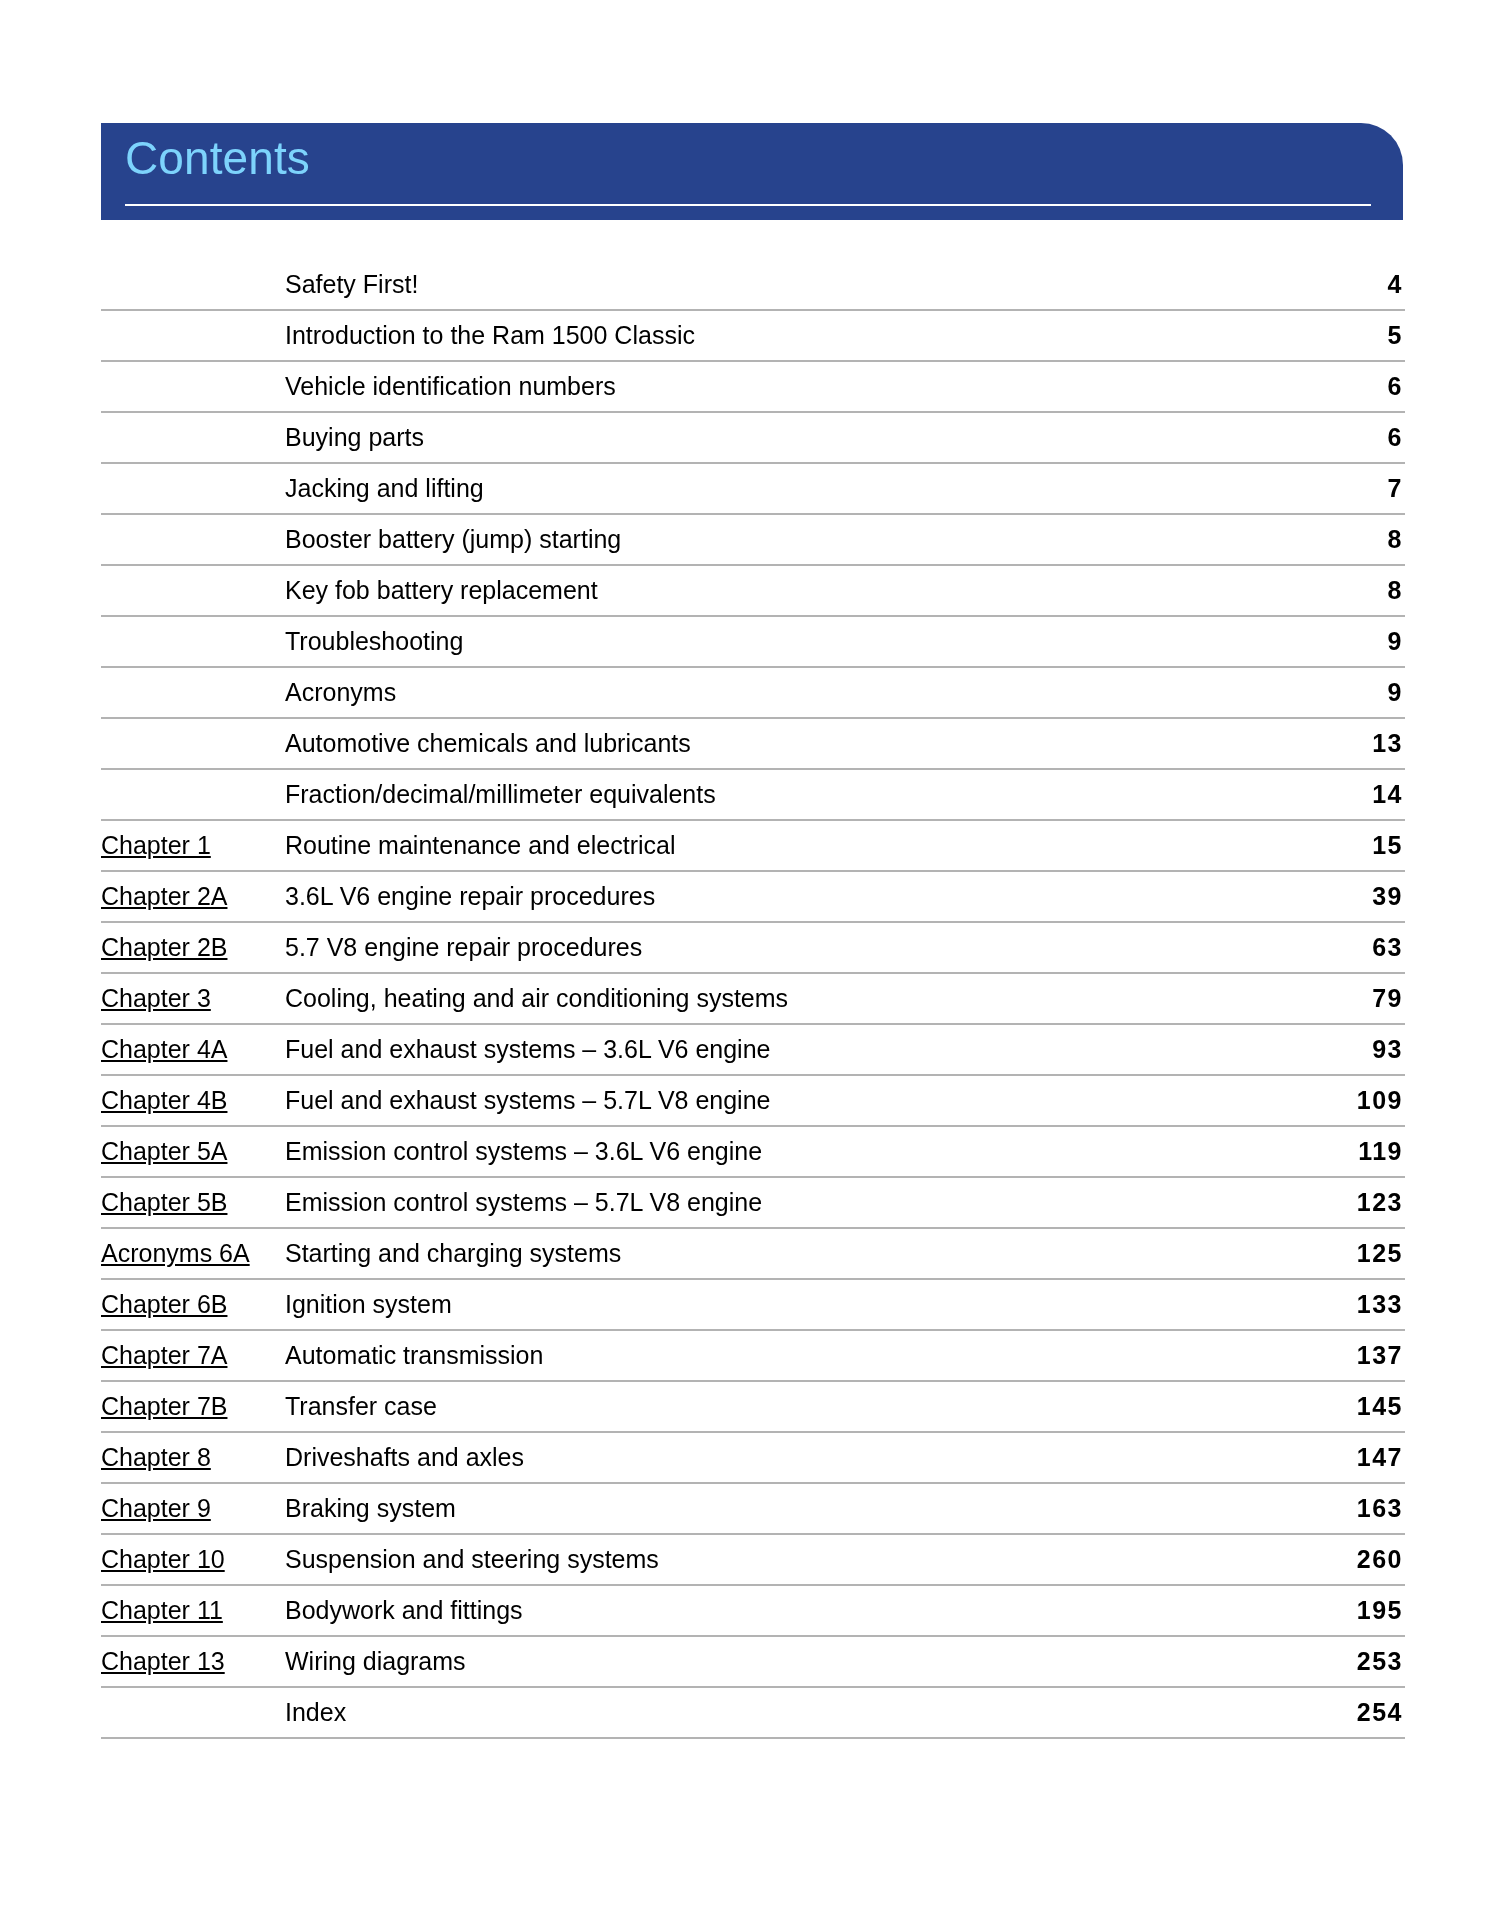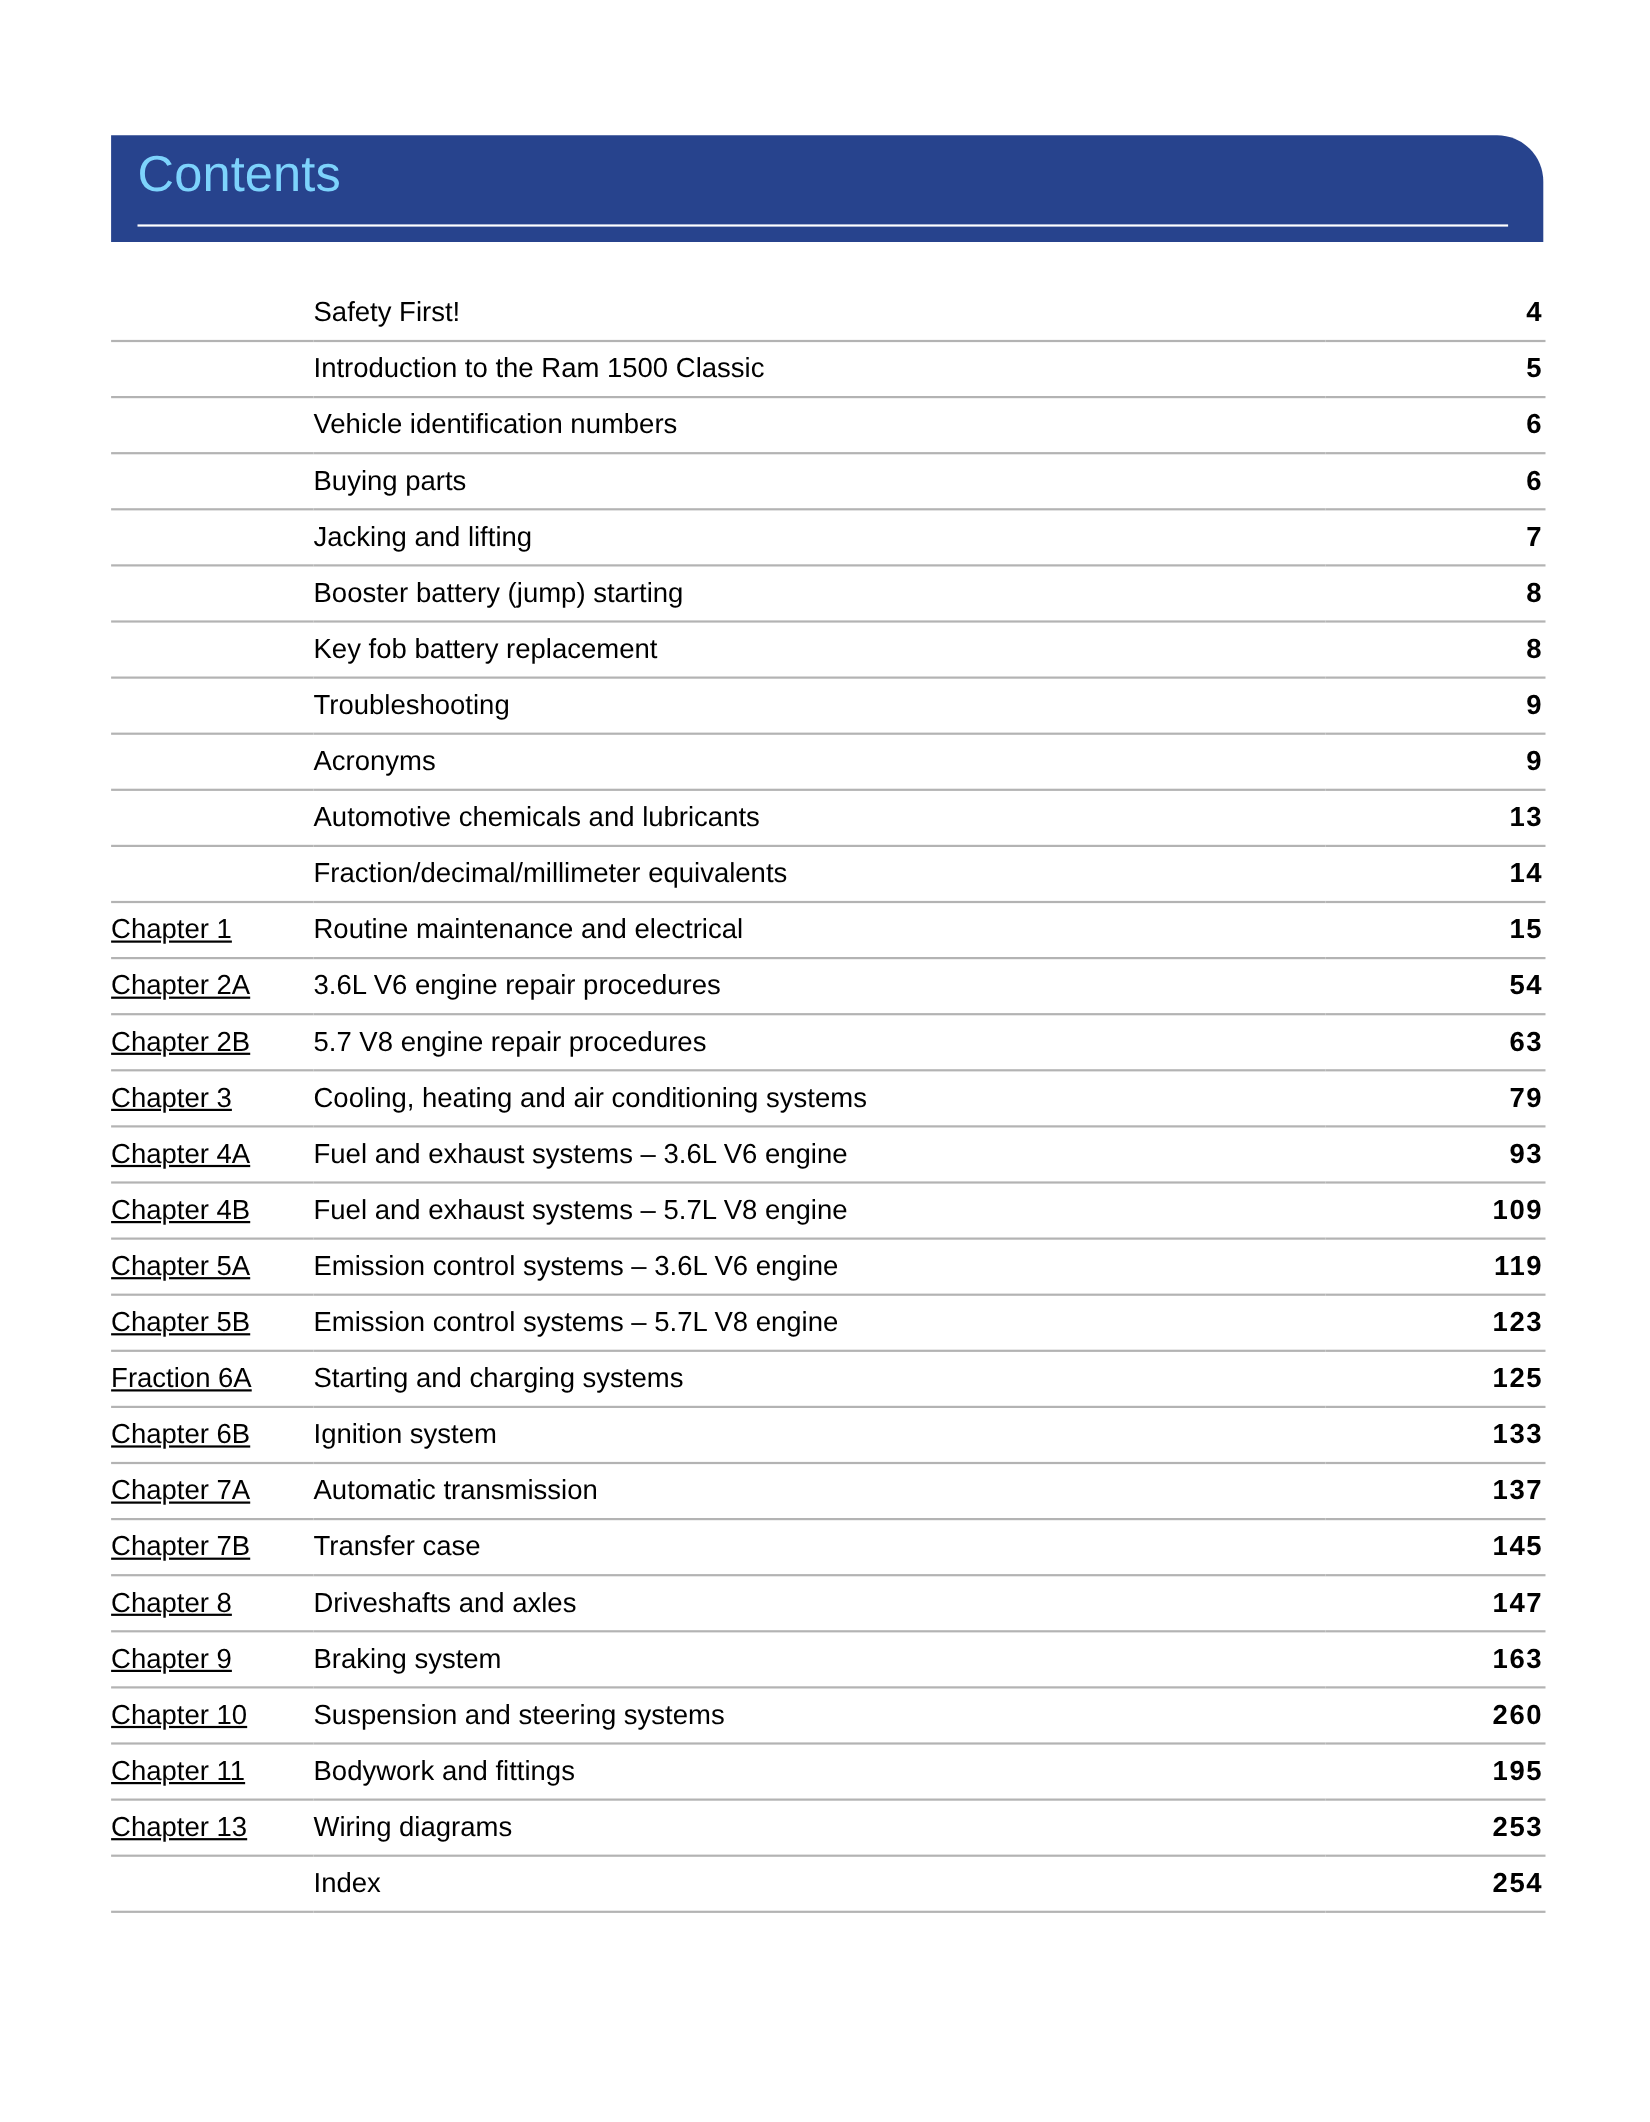--- a/index.html
+++ b/index.html
@@ -252,21 +252,21 @@
           </td>
         </tr>
         <tr class="toc-row">
           <td class="col-chapter">
             <span class="cell-inner">Chapter 2A</span>
           </td>
           <td class="col-title">
             <span class="cell-inner">3.6L V6 engine repair procedures</span>
           </td>
           <td class="col-page">
-            <span class="cell-inner">54</span>
+            <span class="cell-inner">39</span>
           </td>
         </tr>
         <tr class="toc-row">
           <td class="col-chapter">
             <span class="cell-inner">Chapter 2B</span>
           </td>
           <td class="col-title">
             <span class="cell-inner">5.7 V8 engine repair procedures</span>
           </td>
           <td class="col-page">
@@ -323,21 +323,21 @@
           </td>
           <td class="col-title">
             <span class="cell-inner">Emission control systems – 5.7L V8 engine</span>
           </td>
           <td class="col-page">
             <span class="cell-inner">123</span>
           </td>
         </tr>
         <tr class="toc-row">
           <td class="col-chapter">
-            <span class="cell-inner">Fraction 6A</span>
+            <span class="cell-inner">Acronyms 6A</span>
           </td>
           <td class="col-title">
             <span class="cell-inner">Starting and charging systems</span>
           </td>
           <td class="col-page">
             <span class="cell-inner">125</span>
           </td>
         </tr>
         <tr class="toc-row">
           <td class="col-chapter">

